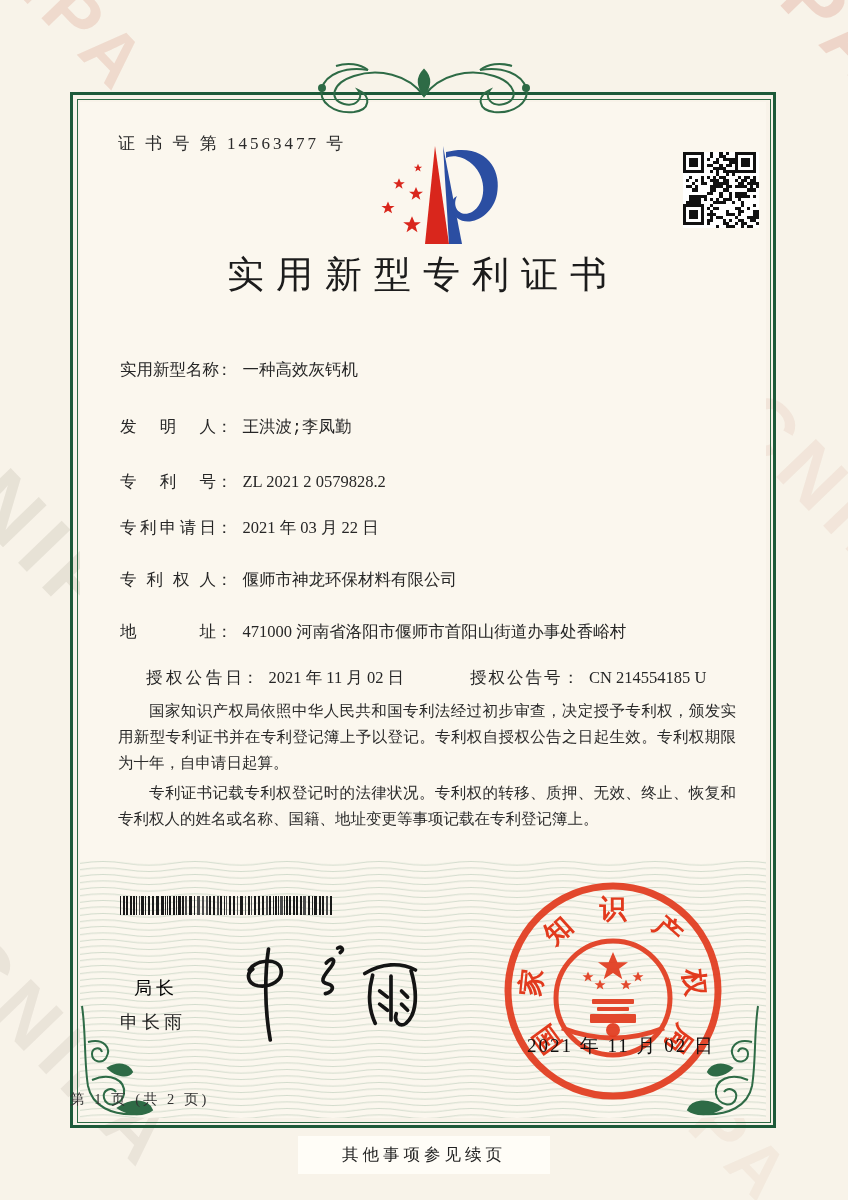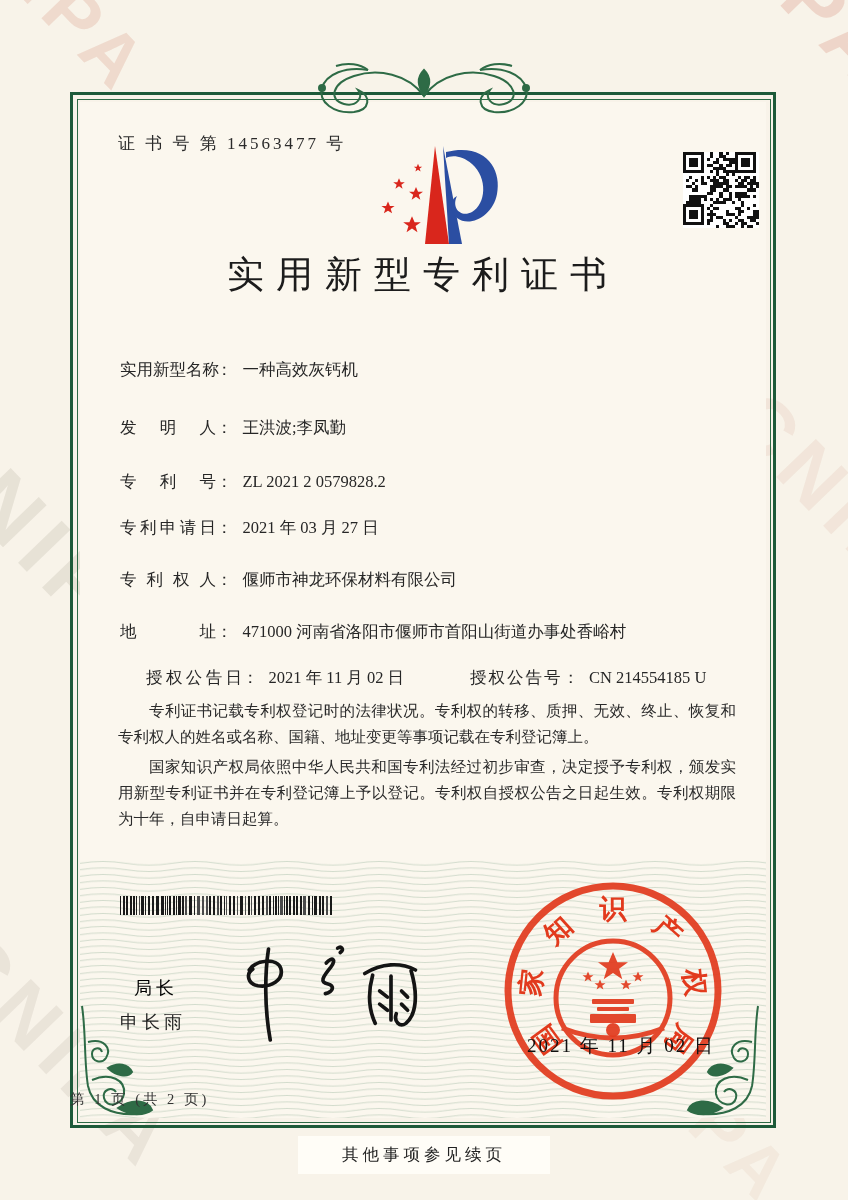--- a/index.html
+++ b/index.html
@@ -22,21 +22,21 @@
   .border-inner{left:77px;top:99px;width:692px;height:1022px;border:1.5px solid #2e6b46;z-index:1;}
   .interior{left:80px;top:102px;width:686px;height:1016px;background:#fbf7ee;z-index:0;}
   
   .cert-no{left:118px;top:132px;font-size:17px;letter-spacing:3px;color:#2a2a2a;z-index:3;}
   .title{left:70px;top:250px;width:706px;text-align:center;font-size:37px;font-weight:400;
          letter-spacing:12px;color:#1c1c1c;z-index:3;}
   
   .fields{left:120px;top:350px;width:615px;z-index:3;font-size:16.5px;color:#262626;}
   .frow{margin-top:28px;line-height:24px;white-space:nowrap;}
   .frow:first-child{margin-top:8px;}
-  .frow:nth-child(2){margin-top:34px;}
+  .frow:nth-child(2){margin-top:34px;font-family:Liberation Mono, monospace;}
   .frow:nth-child(3){margin-top:30px;}
   .frow:nth-child(4){margin-top:22px;}
   .frow:nth-child(7){margin-top:22px;margin-left:26px;}
   .lbl{display:inline-block;width:96px;text-align:justify;text-align-last:justify;vertical-align:top;}
   .colon{margin-right:10px;}
   .grant-no{display:inline-block;margin-left:66px;}
   .grant-no .lbl2{letter-spacing:2px;}
   
   .body-text{left:118px;top:698px;width:618px;z-index:3;font-size:15.5px;line-height:26px;
              text-align:justify;color:#2b2b2b;}
@@ -356,36 +356,36 @@
   <div class="frow">
     <span class="lbl">实用新型名称</span><span class="colon">：</span><span>一种高效灰钙机</span>
   </div>
   <div class="frow">
     <span class="lbl">发明人</span><span class="colon">：</span><span>王洪波;李凤勤</span>
   </div>
   <div class="frow">
     <span class="lbl">专利号</span><span class="colon">：</span><span>ZL 2021 2 0579828.2</span>
   </div>
   <div class="frow">
-    <span class="lbl">专利申请日</span><span class="colon">：</span><span>2021 年 03 月 27 日</span>
+    <span class="lbl">专利申请日</span><span class="colon">：</span><span>2021 年 03 月 22 日</span>
   </div>
   <div class="frow">
     <span class="lbl">专利权人</span><span class="colon">：</span><span>偃师市神龙环保材料有限公司</span>
   </div>
   <div class="frow">
     <span class="lbl">地址</span><span class="colon">：</span><span>471000 河南省洛阳市偃师市首阳山街道办事处香峪村</span>
   </div>
   <div class="frow">
     <span class="lbl">授权公告日</span><span class="colon">：</span><span>2021 年 11 月 02 日</span><span class="grant-no"><span class="lbl2">授权公告号</span><span class="colon">：</span><span>CN 214554185 U</span></span>
   </div>
 </div>
 
 <div class="abs body-text">
+  <p>国家知识产权局依照中华人民共和国专利法经过初步审查，决定授予专利权，颁发实用新型专利证书并在专利登记簿上予以登记。专利权自授权公告之日起生效。专利权期限为十年，自申请日起算。</p>
   <p>专利证书记载专利权登记时的法律状况。专利权的转移、质押、无效、终止、恢复和专利权人的姓名或名称、国籍、地址变更等事项记载在专利登记簿上。</p>
-  <p>国家知识产权局依照中华人民共和国专利法经过初步审查，决定授予专利权，颁发实用新型专利证书并在专利登记簿上予以登记。专利权自授权公告之日起生效。专利权期限为十年，自申请日起算。</p>
 </div>
 
 <div class="abs barcode"><svg width="216" height="19">
       <rect x="0" y="0" width="1" height="19" fill="#1a1a1a"></rect>
       <rect x="3" y="0" width="2" height="19" fill="#1a1a1a"></rect>
       <rect x="6" y="0" width="2" height="19" fill="#1a1a1a"></rect>
       <rect x="10" y="0" width="2" height="19" fill="#1a1a1a"></rect>
       <rect x="13" y="0" width="2" height="19" fill="#1a1a1a"></rect>
       <rect x="16" y="0" width="1" height="19" fill="#1a1a1a"></rect>
       <rect x="19" y="0" width="1" height="19" fill="#4a4a4a"></rect>

